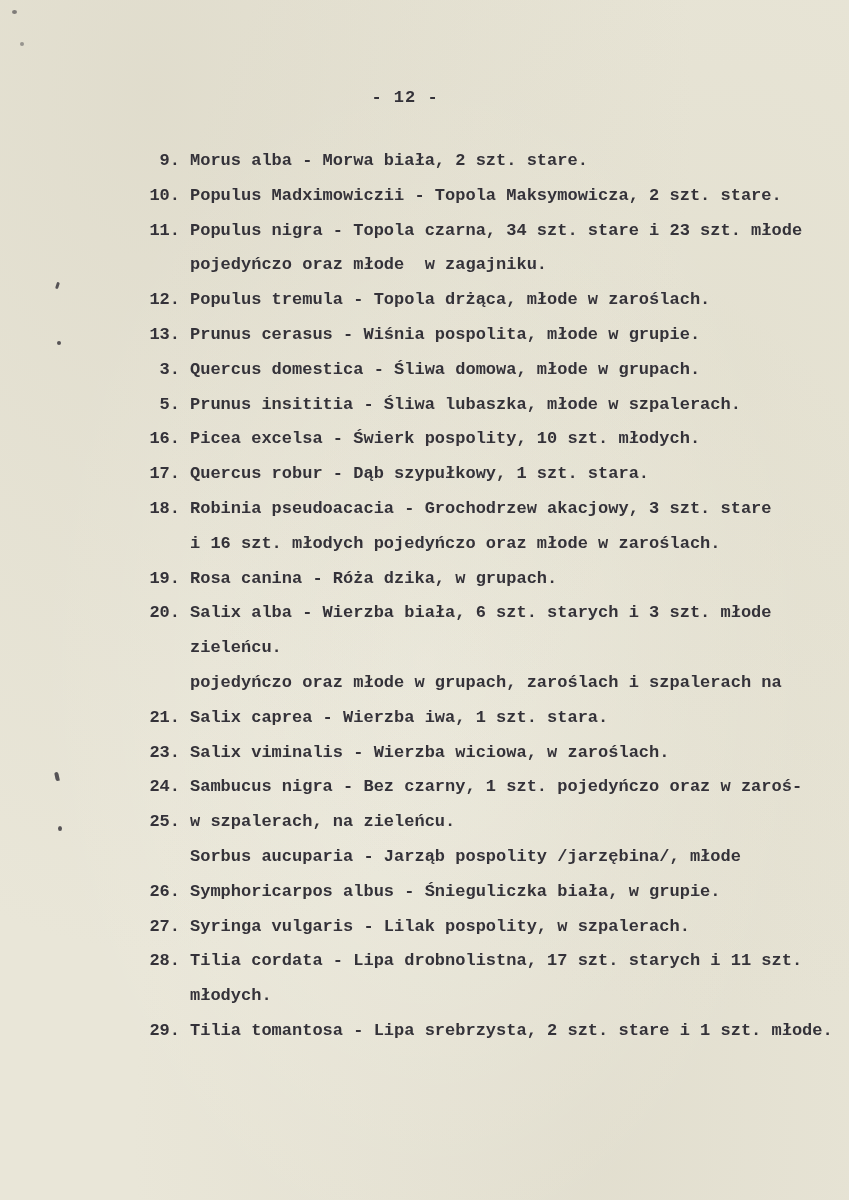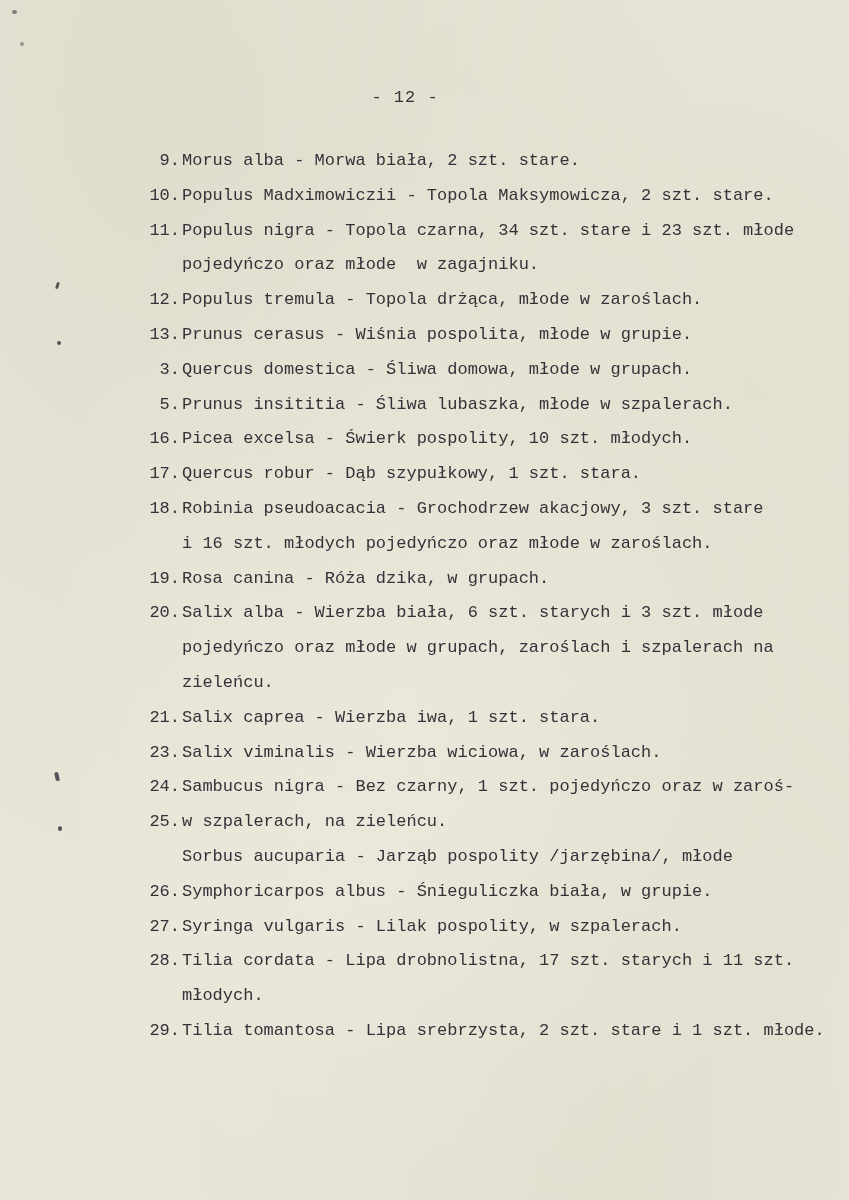--- a/index.html
+++ b/index.html
@@ -12,21 +12,21 @@
     position:relative;
     width:849px;height:1200px;
     overflow:hidden;
     background-color:#e9e6d8;
     background-image:
       radial-gradient(ellipse at 18% 8%,  rgba(208,203,184,0.35), transparent 55%),
       radial-gradient(ellipse at 85% 30%, rgba(216,212,192,0.30), transparent 55%),
       radial-gradient(ellipse at 50% 55%, rgba(255,255,248,0.28), transparent 65%),
       radial-gradient(ellipse at 70% 95%, rgba(205,200,180,0.25), transparent 55%);
     color:#343239;
-    font-weight:400;
+    font-weight:700;
     font-size:17px;
     -webkit-font-smoothing:antialiased;
   }
   .page-number{
     position:absolute;
     top:88px;
     left:0;
     width:810px;              
     text-align:center;
     letter-spacing:1px;
@@ -43,21 +43,21 @@
     align-items:flex-start;
   }
   .num{
     flex:0 0 46px;
     text-align:right;
     line-height:34.8px;
     white-space:pre;
   }
   .text{
     flex:1 1 auto;
-    margin-left:2px;
+    margin-left:10px;
   }
   .line{
     line-height:34.8px;
     white-space:pre;
   }
   
   .speck{
     position:absolute;
     background:#3c3a40;
     border-radius:50%;
@@ -154,22 +154,22 @@
     <div class="num">19.</div>
     <div class="text">
           <div class="line">Rosa canina - Róża dzika, w grupach.</div>
         </div>
   </div>
 
   <div class="row">
     <div class="num">20.</div>
     <div class="text">
           <div class="line">Salix alba - Wierzba biała, 6 szt. starych i 3 szt. młode</div>
+          <div class="line">zieleńcu.</div>
           <div class="line">pojedyńczo oraz młode w grupach, zaroślach i szpalerach na</div>
-          <div class="line">zieleńcu.</div>
         </div>
   </div>
 
   <div class="row">
     <div class="num">21.</div>
     <div class="text">
           <div class="line">Salix caprea - Wierzba iwa, 1 szt. stara.</div>
         </div>
   </div>
 

